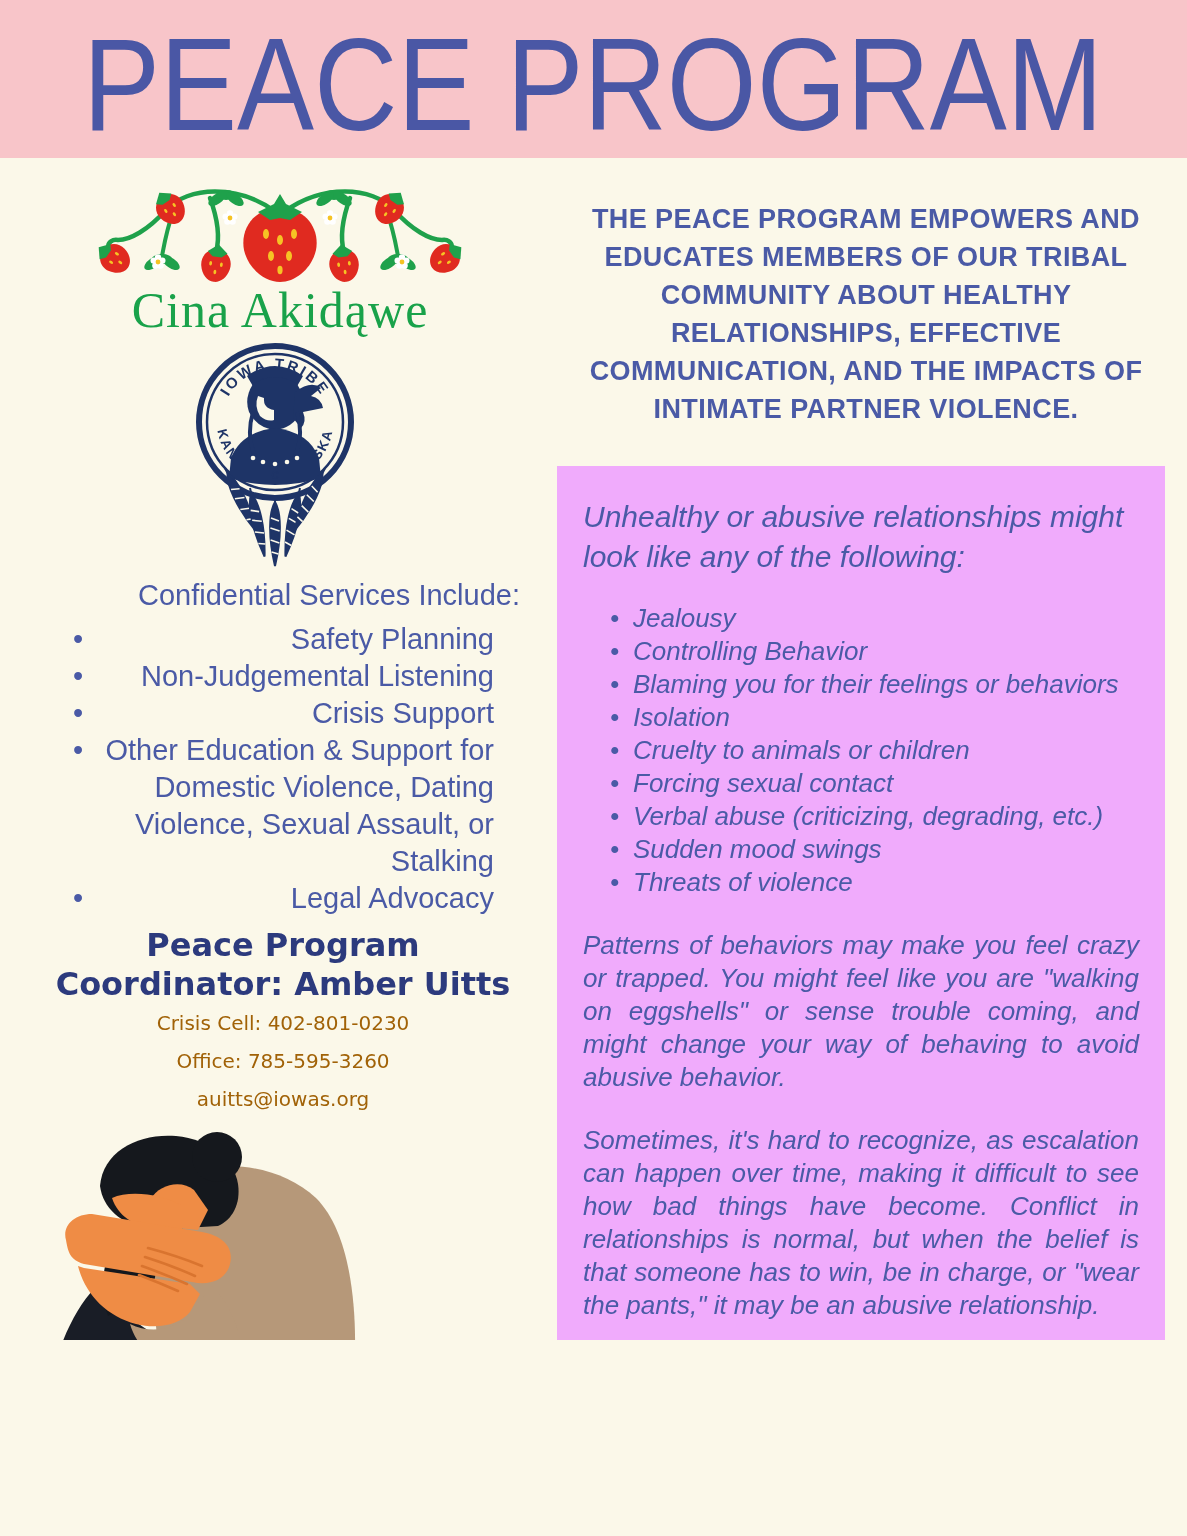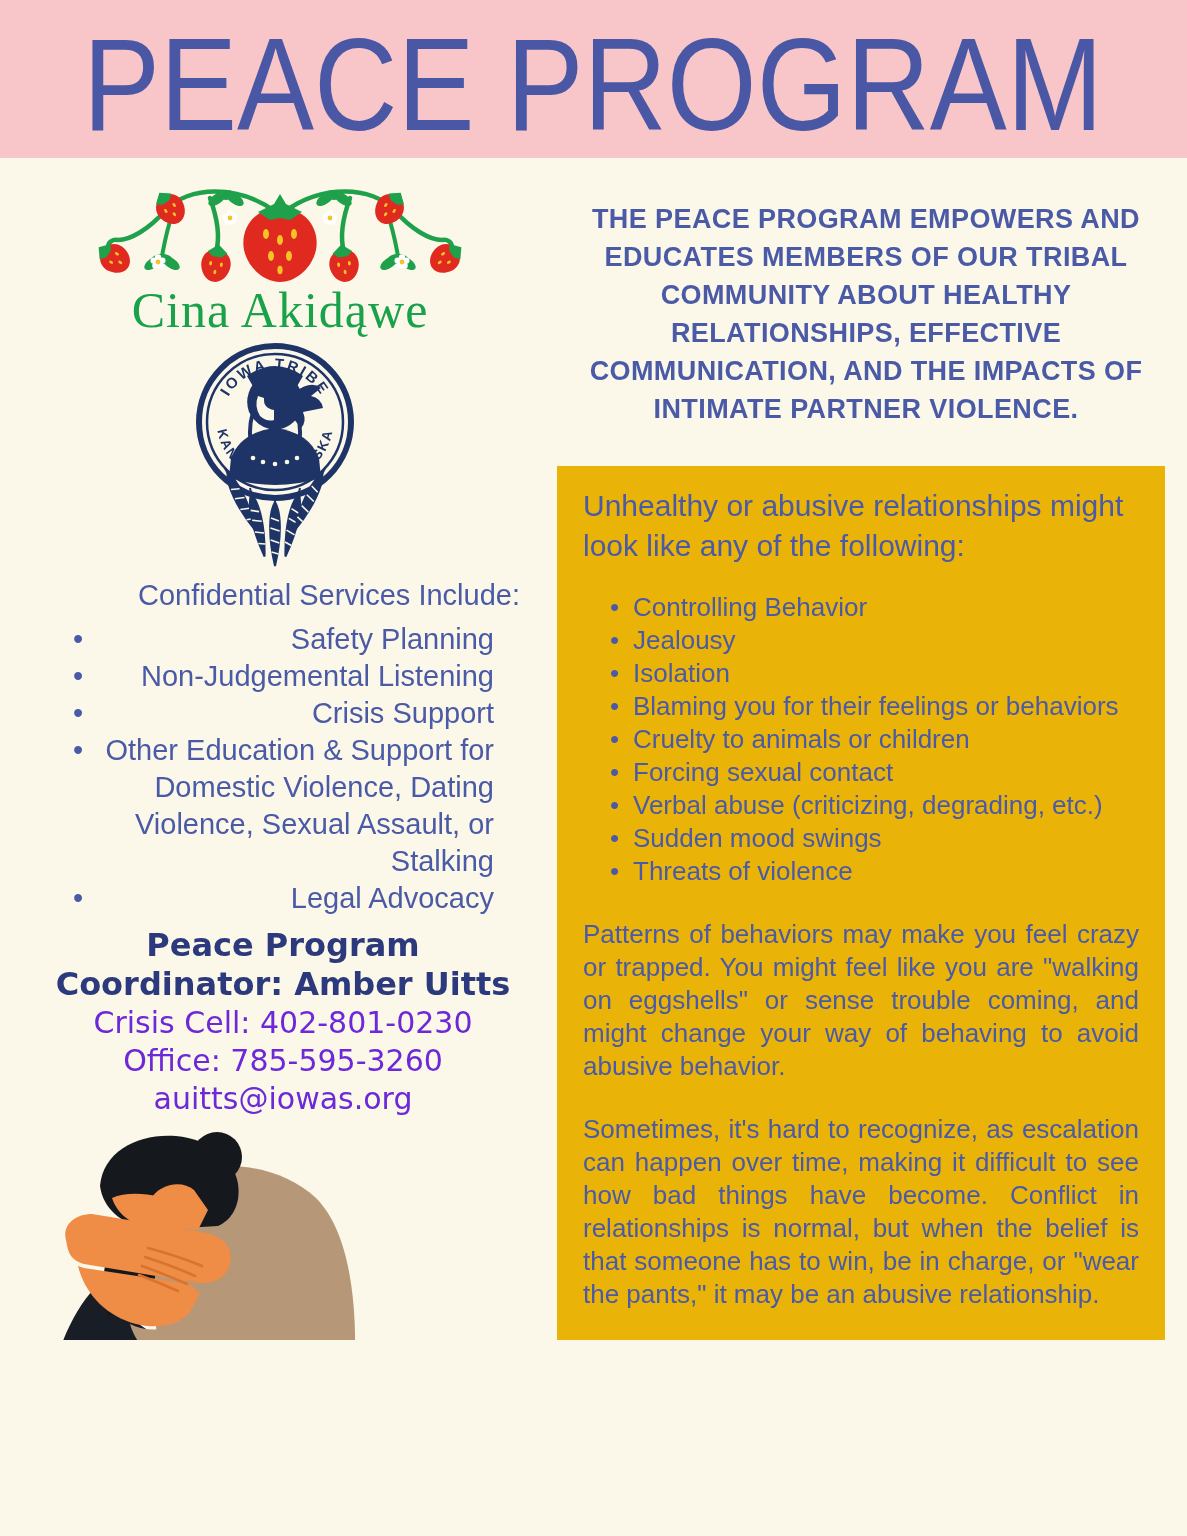--- a/index.html
+++ b/index.html
@@ -16,26 +16,26 @@
   .services{position:absolute;left:40px;top:577px;width:480px;color:#4a5aa6;text-align:right;}
   .services-heading{font-size:29px;line-height:1.25;}
   .blist{list-style:none;margin:8px 0 0;}
   .services-list{padding-left:33px;}
   .services-list li{position:relative;padding-left:29px;font-size:29px;line-height:37px;
                     color:#4a5aa6;max-width:392px;}
   .blist li::before{content:"\2022";position:absolute;left:0;top:0;color:#4a5aa6;}
   .contact{position:absolute;left:30px;top:926px;width:506px;text-align:center;
            font-family:"DejaVu Sans",sans-serif;}
   .c-bold{font-size:32px;font-weight:700;color:#2c3a7d;line-height:39px;}
-  .c-reg{font-size:30px;color:#6d28d9;line-height:38px;}
+  .c-reg{font-size:20px;color:#a16207;line-height:38px;}
   .person{position:absolute;left:0;top:1128px;}
   .intro{position:absolute;left:566px;top:200px;width:600px;text-align:center;
          font-size:27px;line-height:38px;letter-spacing:.4px;color:#4a5aa6;font-weight:bold;}
   .info-box{position:absolute;left:557px;top:466px;width:608px;height:997px;
-            background:#eab308;box-sizing:border-box;padding:20px 26px;overflow:hidden;color:#4a5aa6;}
+            background:#f0abfc;box-sizing:border-box;padding:31px 26px;overflow:hidden;color:#4a5aa6;font-style:italic;}
   .box-heading{font-size:30px;line-height:1.32;}
   .box-list{padding-left:27px;margin-top:26px;}
   .box-list li{position:relative;padding-left:23px;font-size:26px;line-height:33px;color:#4a5aa6;}
   .box-para{margin:30px 0 0;font-size:26px;line-height:33px;text-align:justify;color:#4a5aa6;}
 </style>
 </head>
 <body>
 
 <div class="page">
 
@@ -172,24 +172,24 @@
     <path d="M130,196 C150,206 174,202 188,188 L212,158 C228,174 242,200 242,232 L180,242 C150,232 136,216 130,196 Z" fill="#b69879"></path>
     <path d="M66,112 C62,98 74,86 92,86 L202,104 C224,108 234,120 230,136 C226,152 210,158 192,154 L84,136 C70,132 68,124 66,112 Z" fill="#ef8c45"></path>
     <path d="M148,120 q30,8 54,18 M145,129 q28,9 50,19 M142,138 q25,9 45,18 M139,147 q21,8 39,16" fill="none" stroke="#d9742f" stroke-width="2.6" stroke-linecap="round"></path>
   </svg>
 
   <div class="intro">THE PEACE PROGRAM EMPOWERS AND EDUCATES MEMBERS OF OUR TRIBAL COMMUNITY ABOUT HEALTHY RELATIONSHIPS, EFFECTIVE COMMUNICATION, AND THE IMPACTS OF INTIMATE PARTNER VIOLENCE.</div>
 
   <div class="info-box">
     <div class="box-heading">Unhealthy or abusive relationships might look like any of the following:</div>
     <ul class="blist box-list">
+        <li>Jealousy</li>
         <li>Controlling Behavior</li>
-        <li>Jealousy</li>
+        <li>Blaming you for their feelings or behaviors</li>
         <li>Isolation</li>
-        <li>Blaming you for their feelings or behaviors</li>
         <li>Cruelty to animals or children</li>
         <li>Forcing sexual contact</li>
         <li>Verbal abuse (criticizing, degrading, etc.)</li>
         <li>Sudden mood swings</li>
         <li>Threats of violence</li>
       </ul>
     <p class="box-para">Patterns of behaviors may make you feel crazy or trapped. You might feel like you are "walking on eggshells" or sense trouble coming, and might change your way of behaving to avoid abusive behavior.</p>
     <p class="box-para">Sometimes, it's hard to recognize, as escalation can happen over time, making it difficult to see how bad things have become. Conflict in relationships is normal, but when the belief is that someone has to win, be in charge, or "wear the pants," it may be an abusive relationship.</p>
   </div>
 

